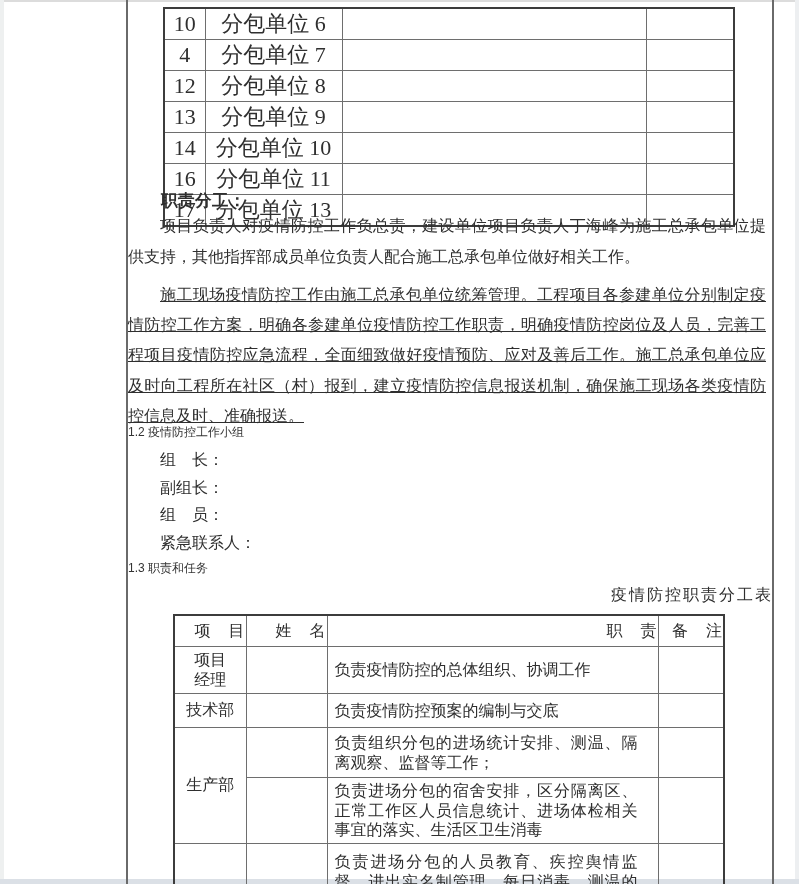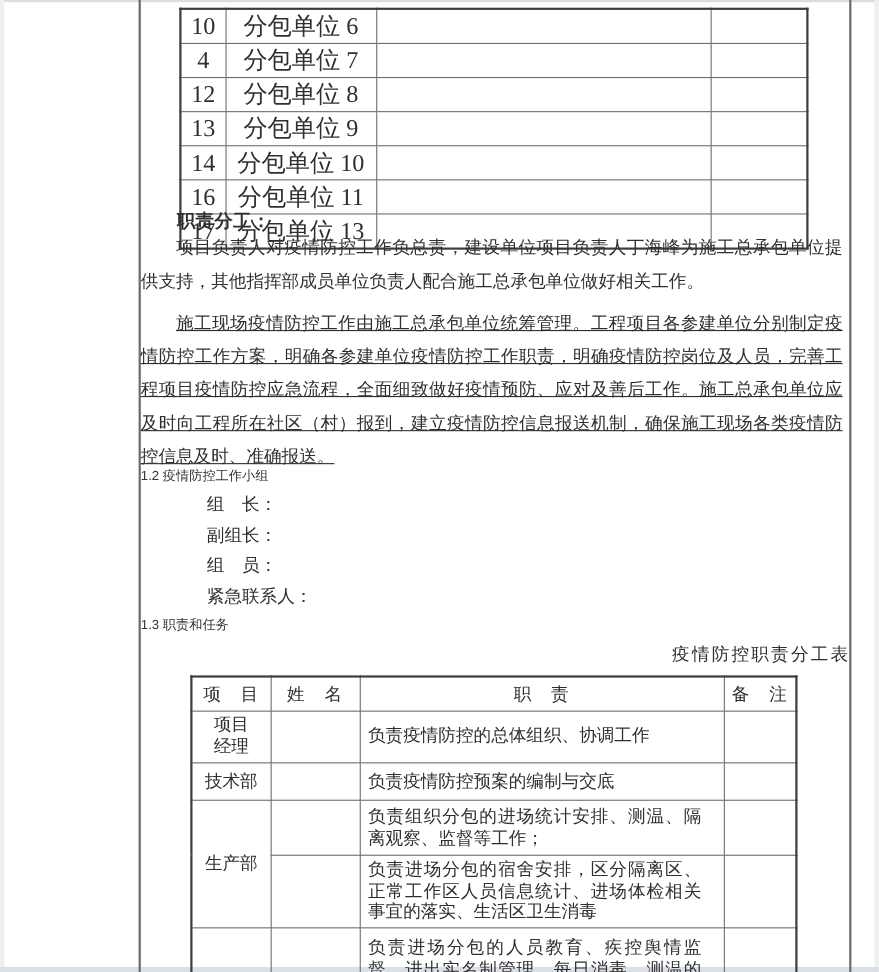--- a/index.html
+++ b/index.html
@@ -30,33 +30,33 @@
   .duty-heading{position:absolute;left:128px;top:190px;width:638px;font-weight:bold;
     font-size:16.5px;text-indent:2em;letter-spacing:.5px;}
   .para{position:absolute;left:128px;width:638px;font-size:16px;line-height:30.5px;
     text-align:justify;text-indent:2em;}
   .para1{top:211px;}
   .para2{top:280px;line-height:30.2px;text-decoration:underline;}
   .hnum{position:absolute;left:128px;font-size:12px;line-height:24px;
     font-family:"Liberation Sans","DejaVu Sans",sans-serif;color:#333;}
   .h12{top:420px;}
   .h13{top:556px;}
-  .roles{position:absolute;left:128px;top:446px;width:420px;font-size:16px;line-height:27.7px;margin-left:28px;}
+  .roles{position:absolute;left:128px;top:446px;width:420px;font-size:16px;line-height:27.7px;}
   .roles .role{text-indent:2em;}
   .tbl-title{position:absolute;left:127px;top:585px;width:646px;text-align:right;
     font-size:16px;letter-spacing:2px;}
 
   
   table.duty{
     position:absolute;left:173px;top:614px;width:550px;
     border-collapse:collapse;table-layout:fixed;border:2px solid #3c3c3c;
   }
   table.duty td{border:1px solid #6e6e6e;font-size:16px;padding:0;vertical-align:middle;}
   table.duty td.c{text-align:center;}
-  table.duty .hd{height:30px;text-align:center;letter-spacing:1px;}
+  table.duty .hd{height:30px;text-align:right;letter-spacing:1px;}
   table.duty .rr1 td{height:42px;}
   table.duty .rr2 td{height:29px;}
   table.duty .rr3a td{height:45px;}
   table.duty .rr3b td{height:61px;}
   table.duty .rr4 td{height:100px;}
   table.duty td.duty-text{
     text-align:justify;padding:2px 20px 2px 7px;line-height:19.8px;vertical-align:middle;
   }
   table.duty td.duty-text.top{vertical-align:top;padding-top:8px;}
   td.project-two-line{white-space:pre-line;line-height:20px;}

